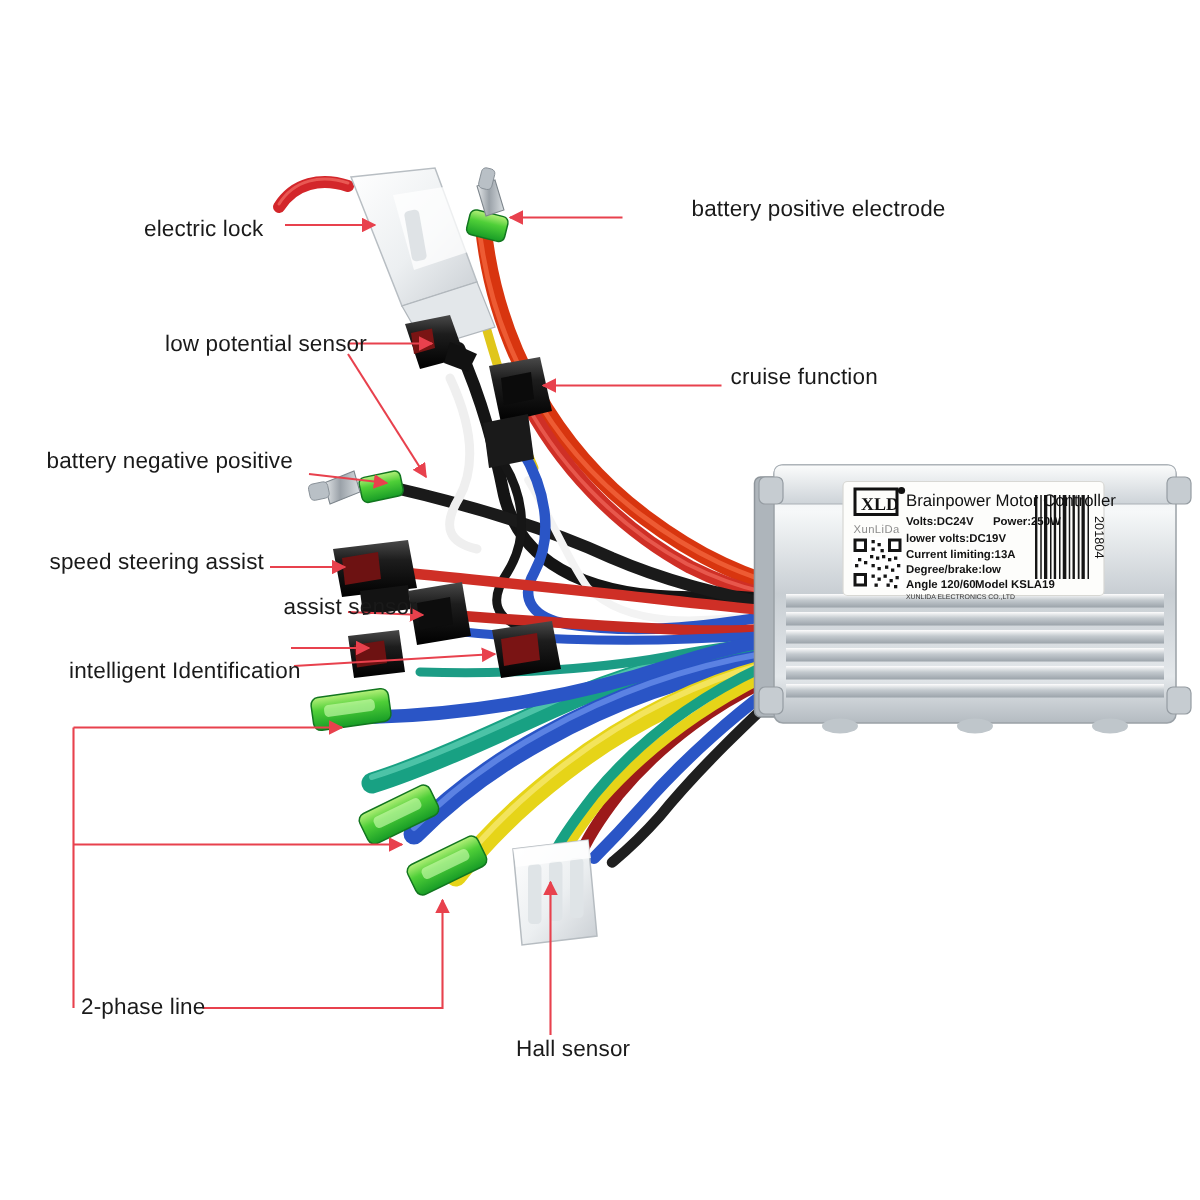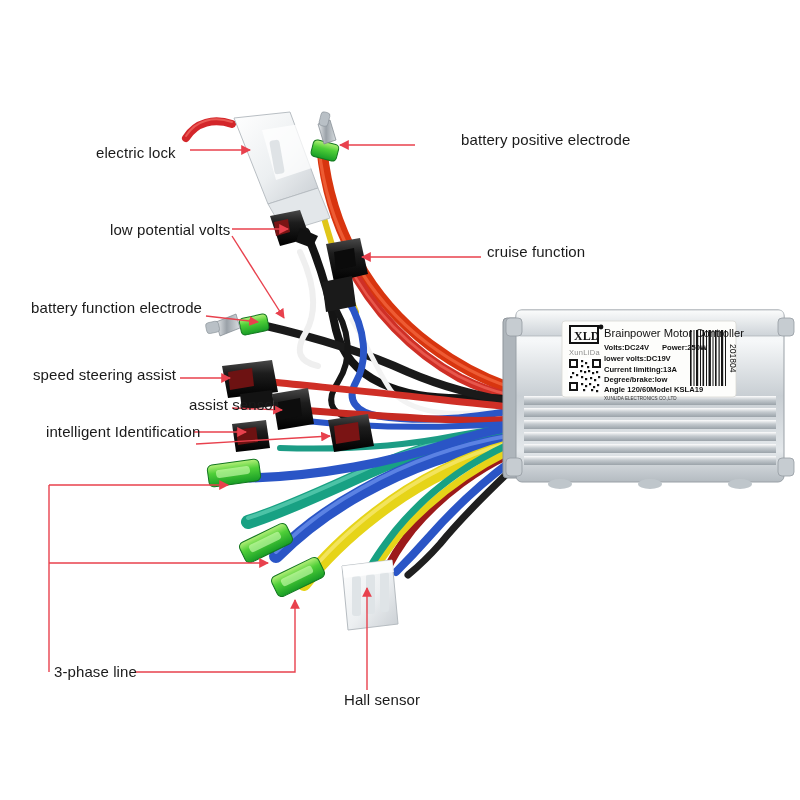--- a/index.html
+++ b/index.html
@@ -309,29 +309,29 @@
       <text x="604" y="392" font-size="7.6" font-weight="bold" fill="#111" font-family="Liberation Sans, sans-serif">Angle 120/60</text>
       <text x="650" y="392" font-size="7.6" font-weight="bold" fill="#111" font-family="Liberation Sans, sans-serif">Model KSLA19</text>
       <text x="604" y="399.5" font-size="4.6" fill="#333" font-family="Liberation Sans, sans-serif">XUNLIDA ELECTRONICS CO.,LTD</text>
     </g>
   </svg>
 
   <div class="lbl" style="left:96px; top:145px;">electric lock</div>
 
   <div class="lbl" style="left:421px; top:132px;margin-left:40px;">battery positive electrode</div>
 
-  <div class="lbl" style="left:110px; top:222px;">low potential volts</div>
+  <div class="lbl" style="left:110px; top:222px;">low potential sensor</div>
 
   <div class="lbl" style="left:487px; top:244px;">cruise function</div>
 
-  <div class="lbl" style="left:31px; top:300px;">battery function electrode</div>
+  <div class="lbl" style="left:31px; top:300px;">battery negative positive</div>
 
   <div class="lbl" style="left:33px; top:367px;">speed steering assist</div>
 
   <div class="lbl" style="left:142px; top:397px;margin-left:47px;">assist sensor</div>
 
-  <div class="lbl" style="left:46px; top:424px;">intelligent Identification</div>
-
-  <div class="lbl" style="left:54px; top:664px;">3-phase line</div>
+  <div class="lbl" style="left:46px; top:440px;">intelligent Identification</div>
+
+  <div class="lbl" style="left:54px; top:664px;">2-phase line</div>
 
   <div class="lbl" style="left:344px; top:692px;">Hall sensor</div>
 
 </div>
 
 </body></html>

